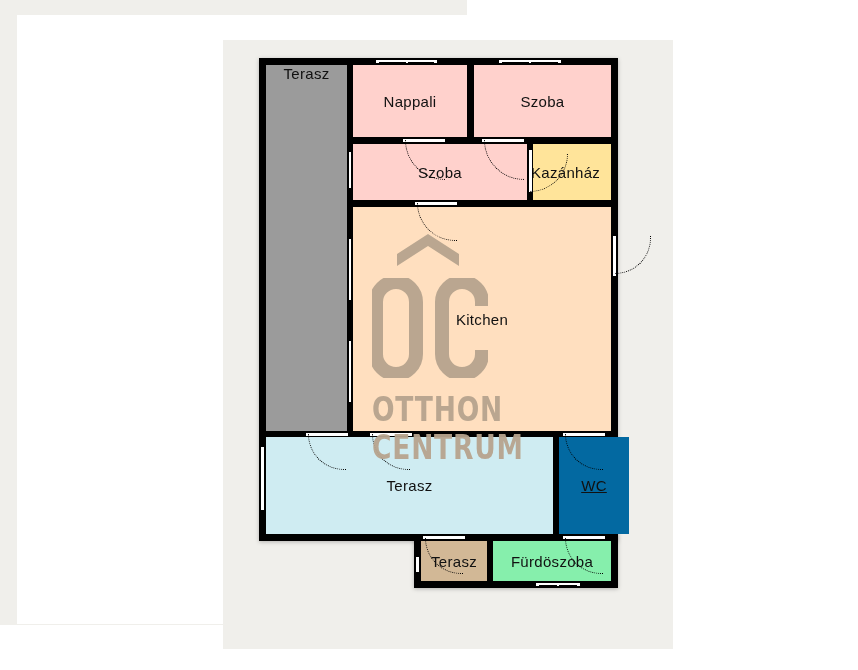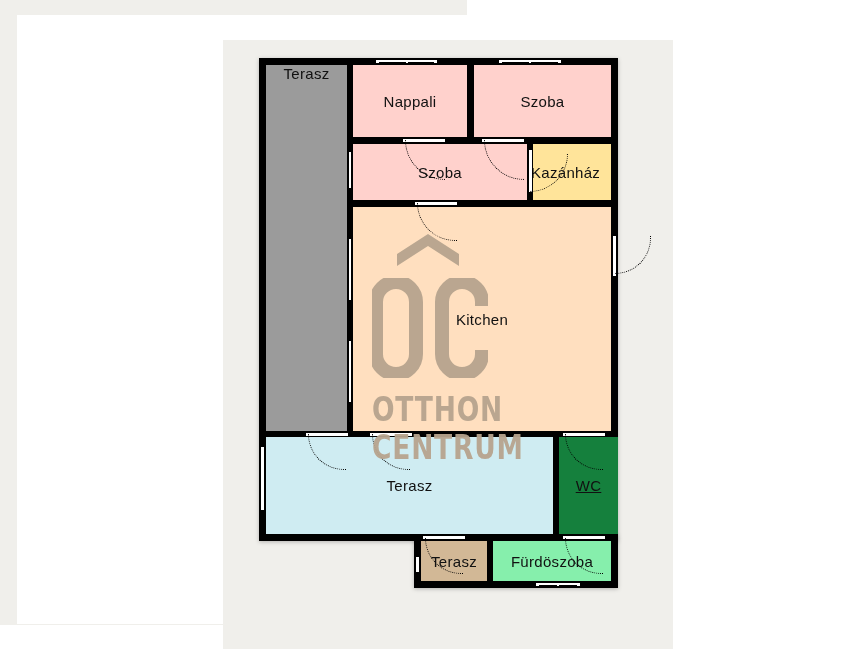--- a/index.html
+++ b/index.html
@@ -49,21 +49,21 @@
 </div>
 <div class="abs room" style="left:533px; top:144px; width:78px; height:56px; background:#ffe49a; justify-content:flex-start; padding-left:0px; overflow:hidden;">
   <span style="margin-left:-2px;">Kazánház</span>
 </div>
 <div class="abs room" style="left:353px; top:207px; width:258px; height:224px; background:#ffdfbf; padding-left:0;">
   <span style="margin-left:0px; margin-top:0px;">Kitchen</span>
 </div>
 <div class="abs room" style="left:266px; top:437px; width:287px; height:97px; background:#cfecf2;">
   <span style="margin-left:0px;">Terasz</span>
 </div>
-<div class="abs room" style="left:559px; top:437px; width:59px; height:97px; background:#15803d;text-decoration:underline;">
+<div class="abs room" style="left:559px; top:437px; width:70px; height:97px; background:#0369a1;text-decoration:underline;">
   <span>WC</span>
 </div>
 <div class="abs room" style="left:421px; top:541px; width:66px; height:40px; background:#d2b896;">
   <span>Terasz</span>
 </div>
 <div class="abs room" style="left:493px; top:541px; width:118px; height:40px; background:#86efac;">
   <span>Fürdöszoba</span>
 </div>
 
 <div class="abs win win-h" style="left:375px; top:59px; width:63px; height:5px;"></div>

